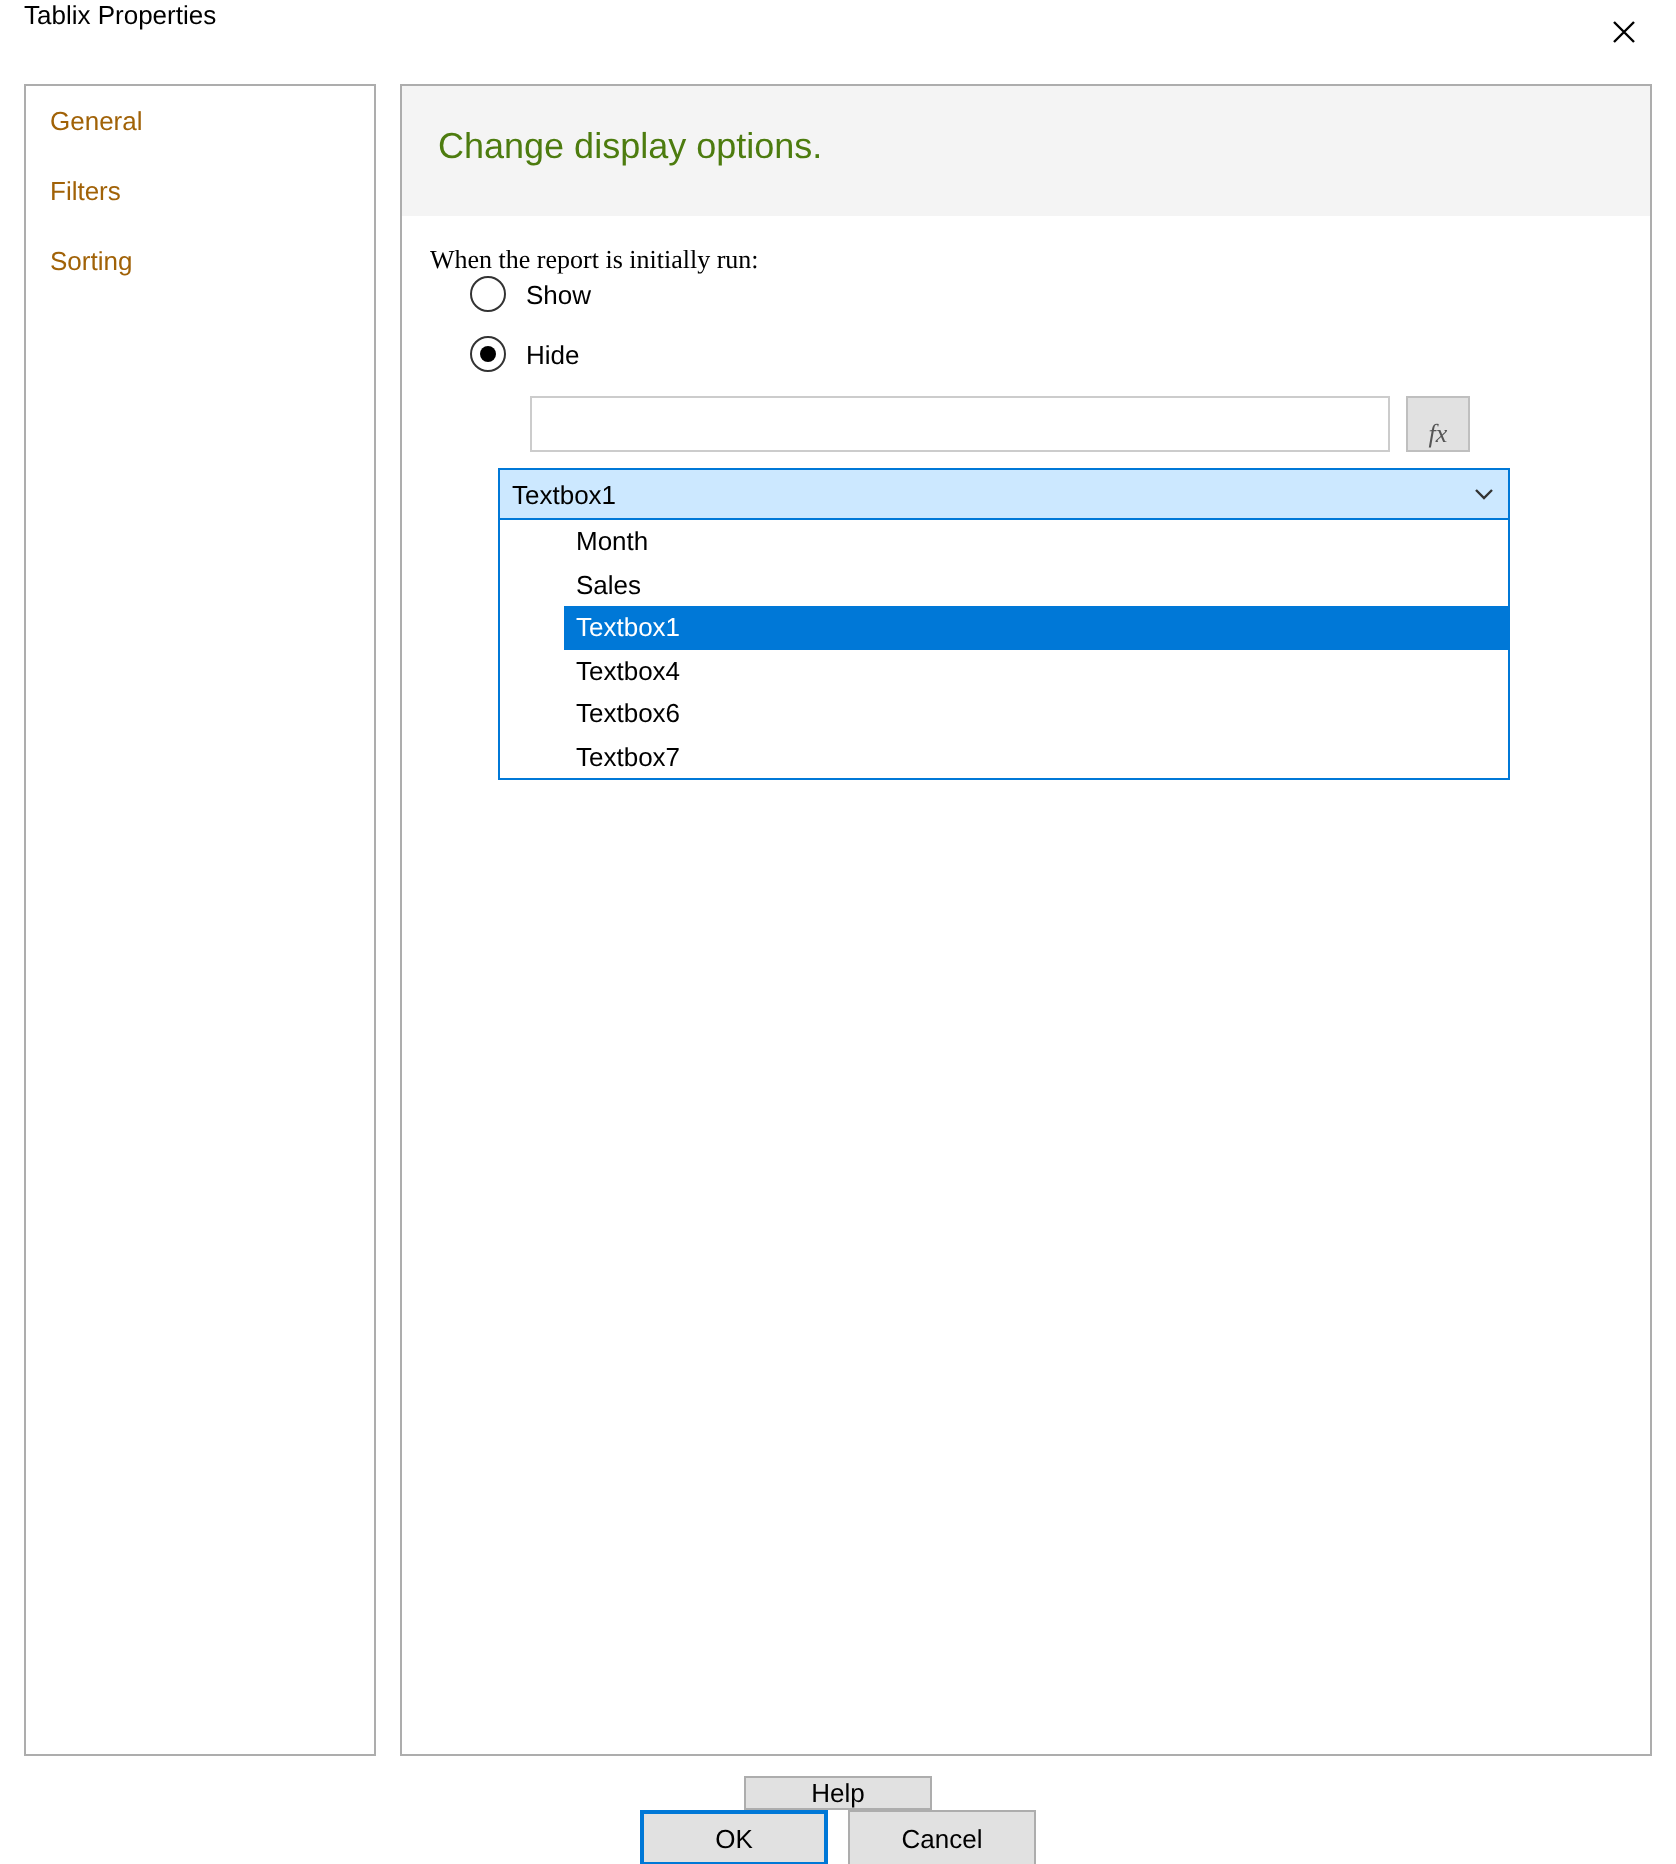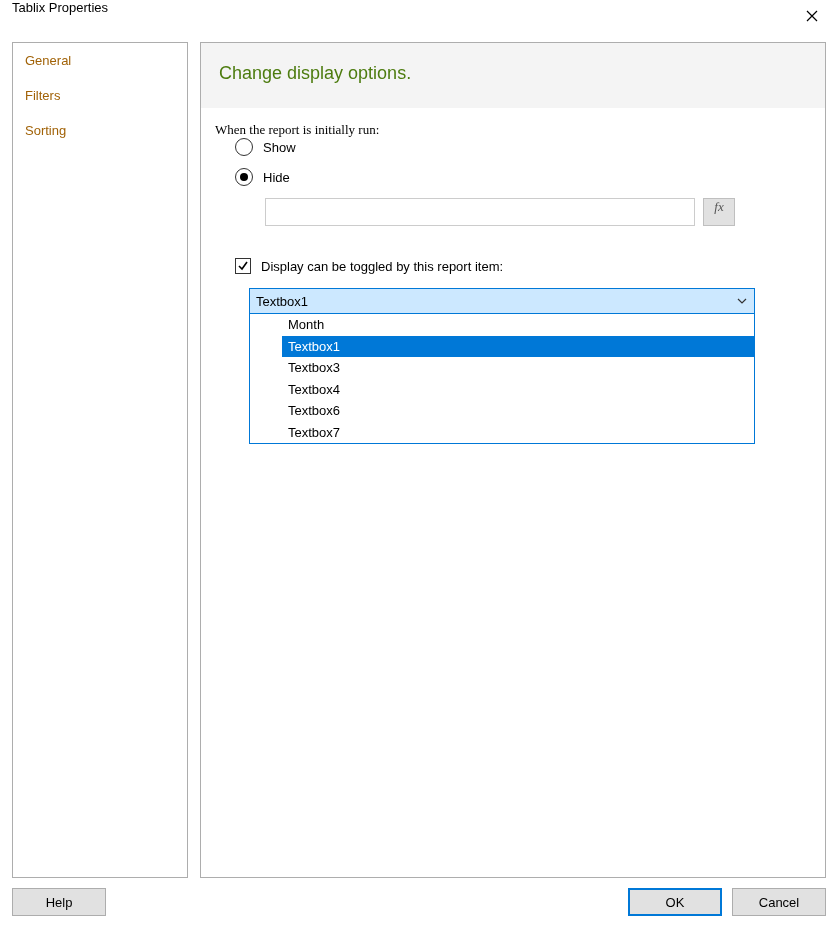--- a/index.html
+++ b/index.html
@@ -116,21 +116,21 @@
     border: 1px solid #ccc;
     background: #fff;
     max-width: 430px;
   }
   .fx-btn {
     width: 32px;
     height: 28px;
     border: 1px solid #bfbfbf;
     background: #e1e1e1;
     display: flex;
-    align-items: flex-start;
+    align-items: flex-end;
     justify-content: center;
     font-style: italic;
     font-family: "Times New Roman", serif;
     font-size: 13px;
     color: #555;
   }
   .checkbox-row {
     display: flex;
     align-items: center;
     gap: 10px;
@@ -183,21 +183,22 @@
     color: #fff;
   }
   .button-bar {
     position: absolute;
     bottom: 12px;
     left: 12px;
     right: 12px;
     height: 32px;
     display: flex;
     justify-content: space-between;
-    align-items: flex-start;
+    align-items: center;
+    flex-direction: column;
   }
   .btn {
     height: 28px;
     min-width: 94px;
     border: 1px solid #adadad;
     background: #e1e1e1;
     display: flex;
     align-items: center;
     justify-content: center;
     font-size: 13px;
@@ -248,42 +249,34 @@
         </div>
       </div>
 
       <div class="expression-row">
         <div class="expr-input"></div>
         <div class="fx-btn">
           <span>fx</span>
         </div>
       </div>
 
-      <div class="checkbox-row">
-        <span class="checkbox checked">
-          <svg width="12" height="12" viewBox="0 0 12 12">
-              <path d="M2 6 L5 9 L10 2" stroke="#000" stroke-width="1.6" fill="none"></path>
-            </svg>
-        </span>
-        <span>Display can be toggled by this report item:</span>
-      </div>
 
       <div class="dropdown-wrap">
         <div class="dropdown">
           <span>Textbox1</span>
           <span class="chevron">
             <svg width="10" height="6" viewBox="0 0 10 6">
                 <path d="M1 1 L5 5 L9 1" stroke="#333" stroke-width="1.2" fill="none"></path>
               </svg>
           </span>
         </div>
         <div class="listbox">
           <div class="list-item">Month</div>
+          <div class="list-item">Sales</div>
           <div class="list-item selected">Textbox1</div>
-          <div class="list-item">Textbox3</div>
           <div class="list-item">Textbox4</div>
           <div class="list-item">Textbox6</div>
           <div class="list-item">Textbox7</div>
         </div>
       </div>
 
     </div>
   </div>
 </div>
 

